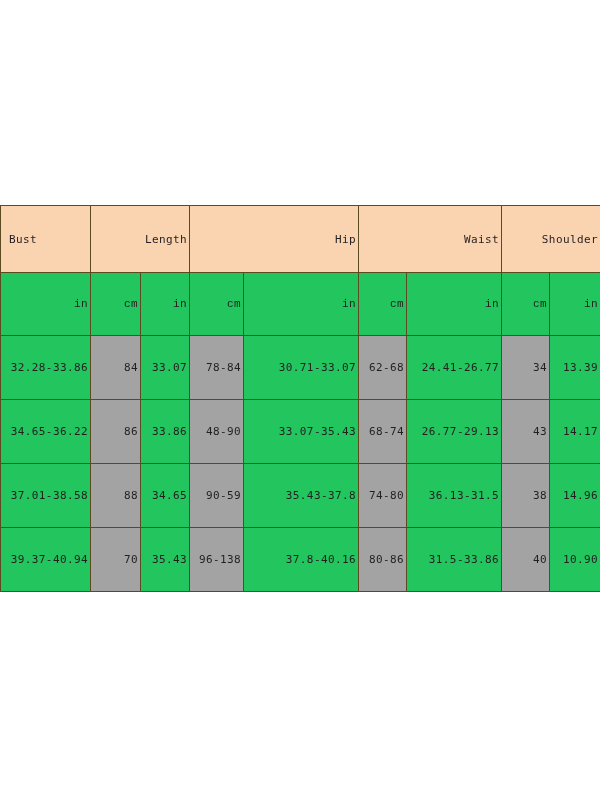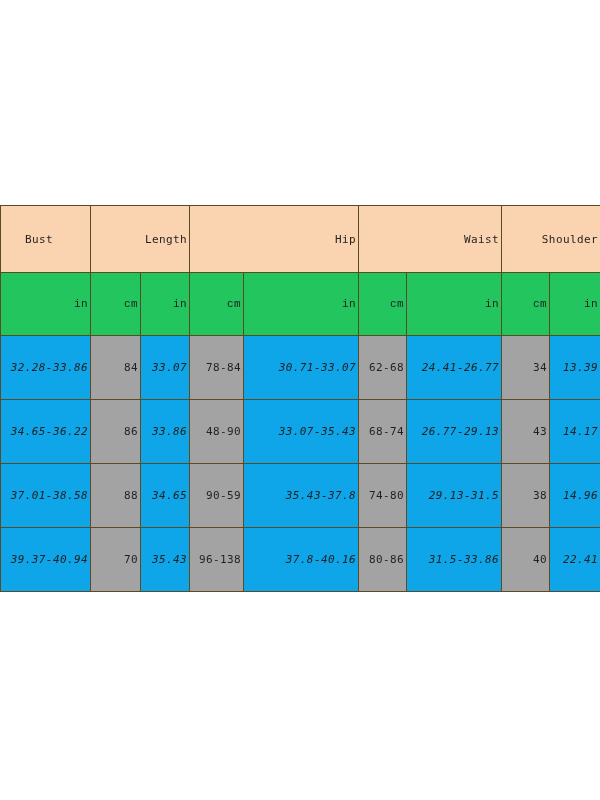--- a/index.html
+++ b/index.html
@@ -42,35 +42,34 @@
   }
 
   
   td.group-head {
     background: #fad3b0;
     height: 66px;
     font-size: 12px;
   }
   td.group-head.align-left {
     text-align: left;
-    padding-left: 24px;
+    padding-left: 8px;
   }
 
   
   td.unit-head {
     background: #22c55e;
     height: 62px;
     font-size: 11px;
     font-family: Liberation Mono, monospace;
   }
 
   
   td.cell-orange {
-    background: #0ea5e9;
-    font-style: italic;
+    background: #22c55e;
   }
   td.cell-blue {
     background: #a3a3a3;
   }
   tr.data-row td {
     height: 63px;
   }
 
   
   td.group-sep-right {
@@ -138,31 +137,31 @@
         <td class="cell-orange">14.17</td>
       </tr>
 
       <tr class="data-row">
         <td class="cell-orange group-sep-right">37.01-38.58</td>
         <td class="cell-blue">88</td>
         <td class="cell-orange group-sep-right">34.65</td>
         <td class="cell-blue">90-59</td>
         <td class="cell-orange group-sep-right">35.43-37.8</td>
         <td class="cell-blue">74-80</td>
-        <td class="cell-orange group-sep-right">29.13-31.5</td>
+        <td class="cell-orange group-sep-right">36.13-31.5</td>
         <td class="cell-blue">38</td>
         <td class="cell-orange">14.96</td>
       </tr>
 
       <tr class="data-row">
         <td class="cell-orange group-sep-right">39.37-40.94</td>
         <td class="cell-blue">70</td>
         <td class="cell-orange group-sep-right">35.43</td>
         <td class="cell-blue">96-138</td>
         <td class="cell-orange group-sep-right">37.8-40.16</td>
         <td class="cell-blue">80-86</td>
         <td class="cell-orange group-sep-right">31.5-33.86</td>
         <td class="cell-blue">40</td>
-        <td class="cell-orange">22.41</td>
+        <td class="cell-orange">10.90</td>
       </tr>
     </tbody>
   </table>
 </div>
 
 </body></html>

